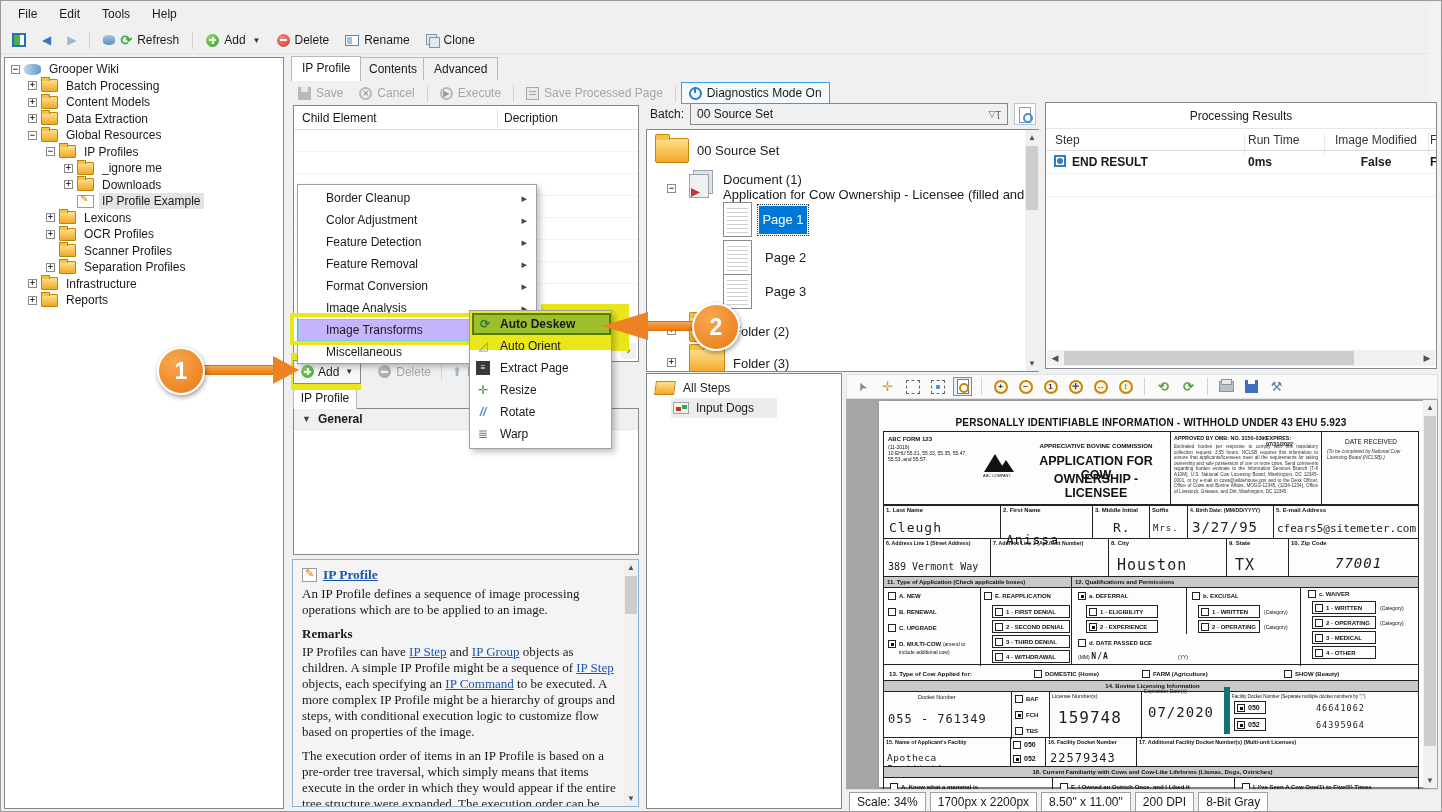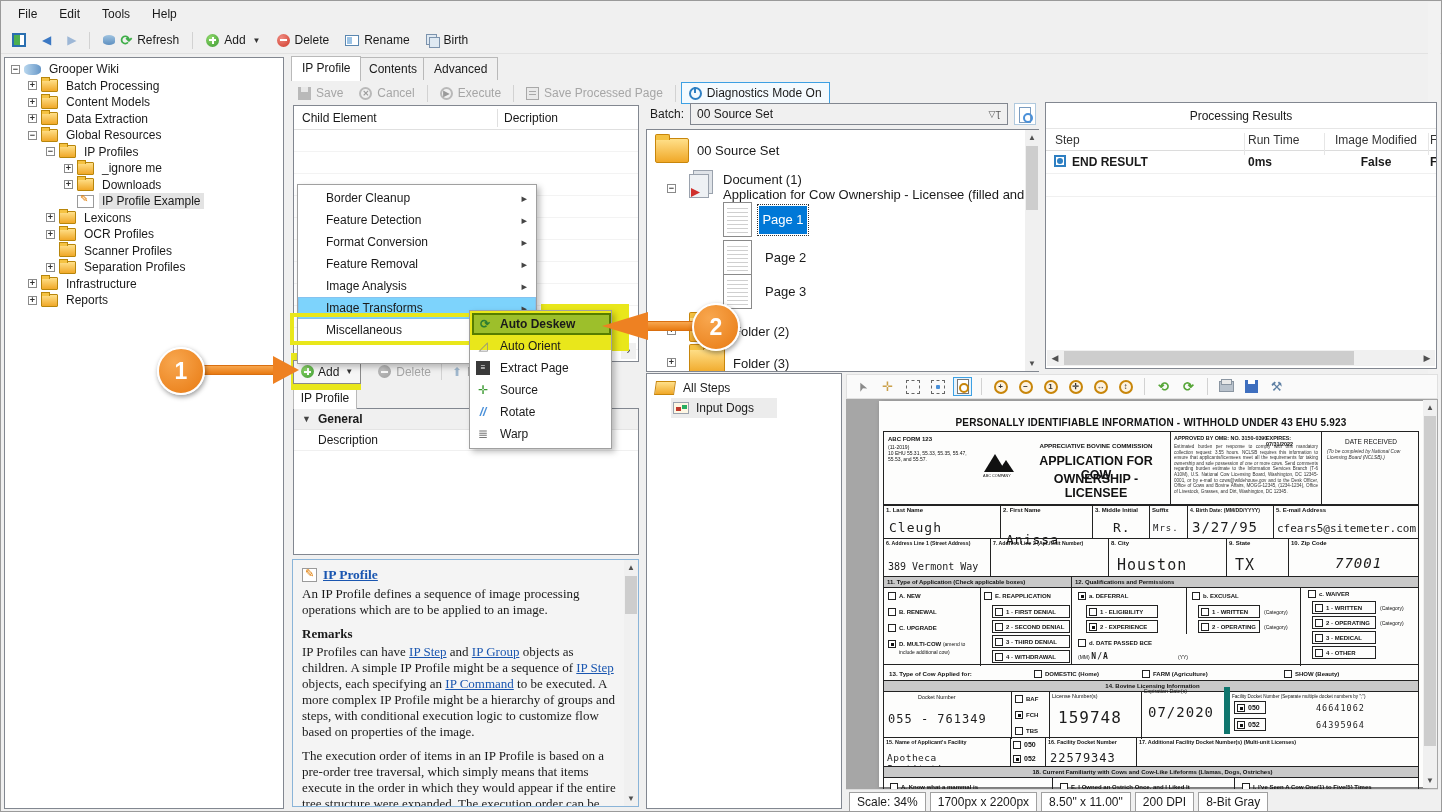--- a/index.html
+++ b/index.html
@@ -76,21 +76,21 @@
   #child-list .hdr .c1 { position:absolute; left:8px; top:5px; }
   #child-list .hdr .c2 { position:absolute; left:210px; top:5px; }
   #child-list .hdr .vl { position:absolute; left:203px; top:3px; width:1px; height:18px; background:#e0e0e0; }
   .rowline { height:22px; border-bottom:1px solid #f3f3f3; }
   #clist-arrow { position:absolute; right:2px; bottom:2px; width:15px; height:16px; background:#f0f0f0; color:#555; text-align:center; font:12px/15px "Liberation Sans",sans-serif; }
 
   
   #ctx { position:absolute; left:296px; top:183px; width:240px; height:180px; background:#fff; border:1px solid #a0a0a0; box-shadow:3px 3px 6px rgba(0,0,0,.25); z-index:50; padding:2px 0; }
   .cmi { position:relative; height:22px; line-height:22px; padding-left:28px; }
   .cmi::after { content:"\25B8"; position:absolute; right:9px; top:0; color:#444; font-size:11px; }
-  .cmi[data-sel="true"] { background:#7dd3fc; outline:1px solid #84c3f0; outline-offset:-1px; }
+  .cmi[data-sel="true"] { background:#c4b5fd; outline:1px solid #84c3f0; outline-offset:-1px; }
   #hl-transforms { position:absolute; left:289px; top:312px; width:254px; height:32px; border:4px solid #e9e71b; z-index:56; }
   #hl-band { position:absolute; left:540px; top:303px; width:88px; height:47px; background:#e9e71b; z-index:49; }
   #sub { position:absolute; left:468px; top:309px; width:143px; height:139px; background:#fff; border:1px solid #a0a0a0; box-shadow:3px 3px 6px rgba(0,0,0,.25); z-index:60; padding:2px 0; }
   #sub .yband { position:absolute; left:0; top:0; width:100%; height:39px; background:#e9e71b; }
   .smi { position:relative; height:22px; line-height:22px; padding-left:30px; }
   .smi .sic { position:absolute; left:6px; top:4px; width:14px; height:14px; font-size:12px; text-align:center; line-height:14px; }
   .smi[data-k="auto-deskew"] { background:#9dbf2b; outline:2px solid #567d00; outline-offset:-2px; font-weight:bold; width:139px; margin-left:2px; padding-left:28px; }
   .smi[data-k="auto-deskew"] .sic { color:#2e7d32; font-weight:bold; }
   .smi[data-k="auto-orient"] .sic { color:#8a8a8a; }
   .smi[data-k="extract-page"] .sic { background:#3a3a3a; color:#fff; font-size:8px; }
@@ -249,21 +249,21 @@
     <span class="tbtn">
         <span class="ic ic-del"></span>
         <span>Delete</span>
       </span>
     <span class="tbtn">
         <span class="ic ic-rename"></span>
         <span>Rename</span>
       </span>
     <span class="tbtn">
         <span class="ic ic-clone"></span>
-        <span>Birth</span>
+        <span>Clone</span>
       </span>
   </div>
 
   <div id="tree-panel">
 
       <div class="titem" data-depth="0" data-exp="minus" data-icon="database" data-sel="false">
         <span class="exp"></span>
         <span class="tico"></span>
         <span class="tlab">Grooper Wiki</span>
       </div>
@@ -403,31 +403,34 @@
     <div id="clist-arrow">›</div>
   </div>
 
   <div id="hl-band"></div>
   <div id="ctx">
 
       <div class="cmi" data-sel="false">
         <span>Border Cleanup</span>
       </div>
 
+      <div class="cmi" data-sel="false">
+        <span>Color Adjustment</span>
+      </div>
 
       <div class="cmi" data-sel="false">
         <span>Feature Detection</span>
       </div>
 
       <div class="cmi" data-sel="false">
+        <span>Feature Removal</span>
+      </div>
+
+      <div class="cmi" data-sel="false">
         <span>Format Conversion</span>
-      </div>
-
-      <div class="cmi" data-sel="false">
-        <span>Feature Removal</span>
       </div>
 
       <div class="cmi" data-sel="false">
         <span>Image Analysis</span>
       </div>
 
       <div class="cmi" data-sel="true">
         <span>Image Transforms</span>
       </div>
 
@@ -450,21 +453,21 @@
           <span>Auto Orient</span>
         </div>
 
         <div class="smi" data-k="extract-page">
           <span class="sic">≡</span>
           <span>Extract Page</span>
         </div>
 
         <div class="smi" data-k="resize">
           <span class="sic">✛</span>
-          <span>Source</span>
+          <span>Resize</span>
         </div>
 
         <div class="smi" data-k="rotate">
           <span class="sic">//</span>
           <span>Rotate</span>
         </div>
 
         <div class="smi" data-k="warp">
           <span class="sic">≣</span>
           <span>Warp</span>
@@ -489,21 +492,20 @@
         <span>Move</span>
       </span>
   </div>
 
   <div id="prop-tab">IP Profile</div>
   <div id="prop-grid">
     <div class="grp">
         <span class="chev">▼</span>
         <span>General</span>
       </div>
-    <div class="prow">Description</div>
   </div>
 
   <div id="help">
     <div class="htitle">
       <span class="hico"></span>
       <span class="t hlink">IP Profile</span>
     </div>
     <p>An IP Profile defines a sequence of image processing operations which are to be applied to an image.</p>
     <div class="rh">Remarks</div>
     <p><span>IP Profiles can have </span><span class="hlink">IP Step</span><span> and </span><span class="hlink">IP Group</span><span> objects as children. A simple IP Profile might be a sequence of </span><span class="hlink">IP Step</span><span> objects, each specifying an </span><span class="hlink">IP Command</span><span> to be executed. A more complex IP Profile might be a hierarchy of groups and steps, with conditional execution logic to customize flow based on properties of the image.</span></p>

